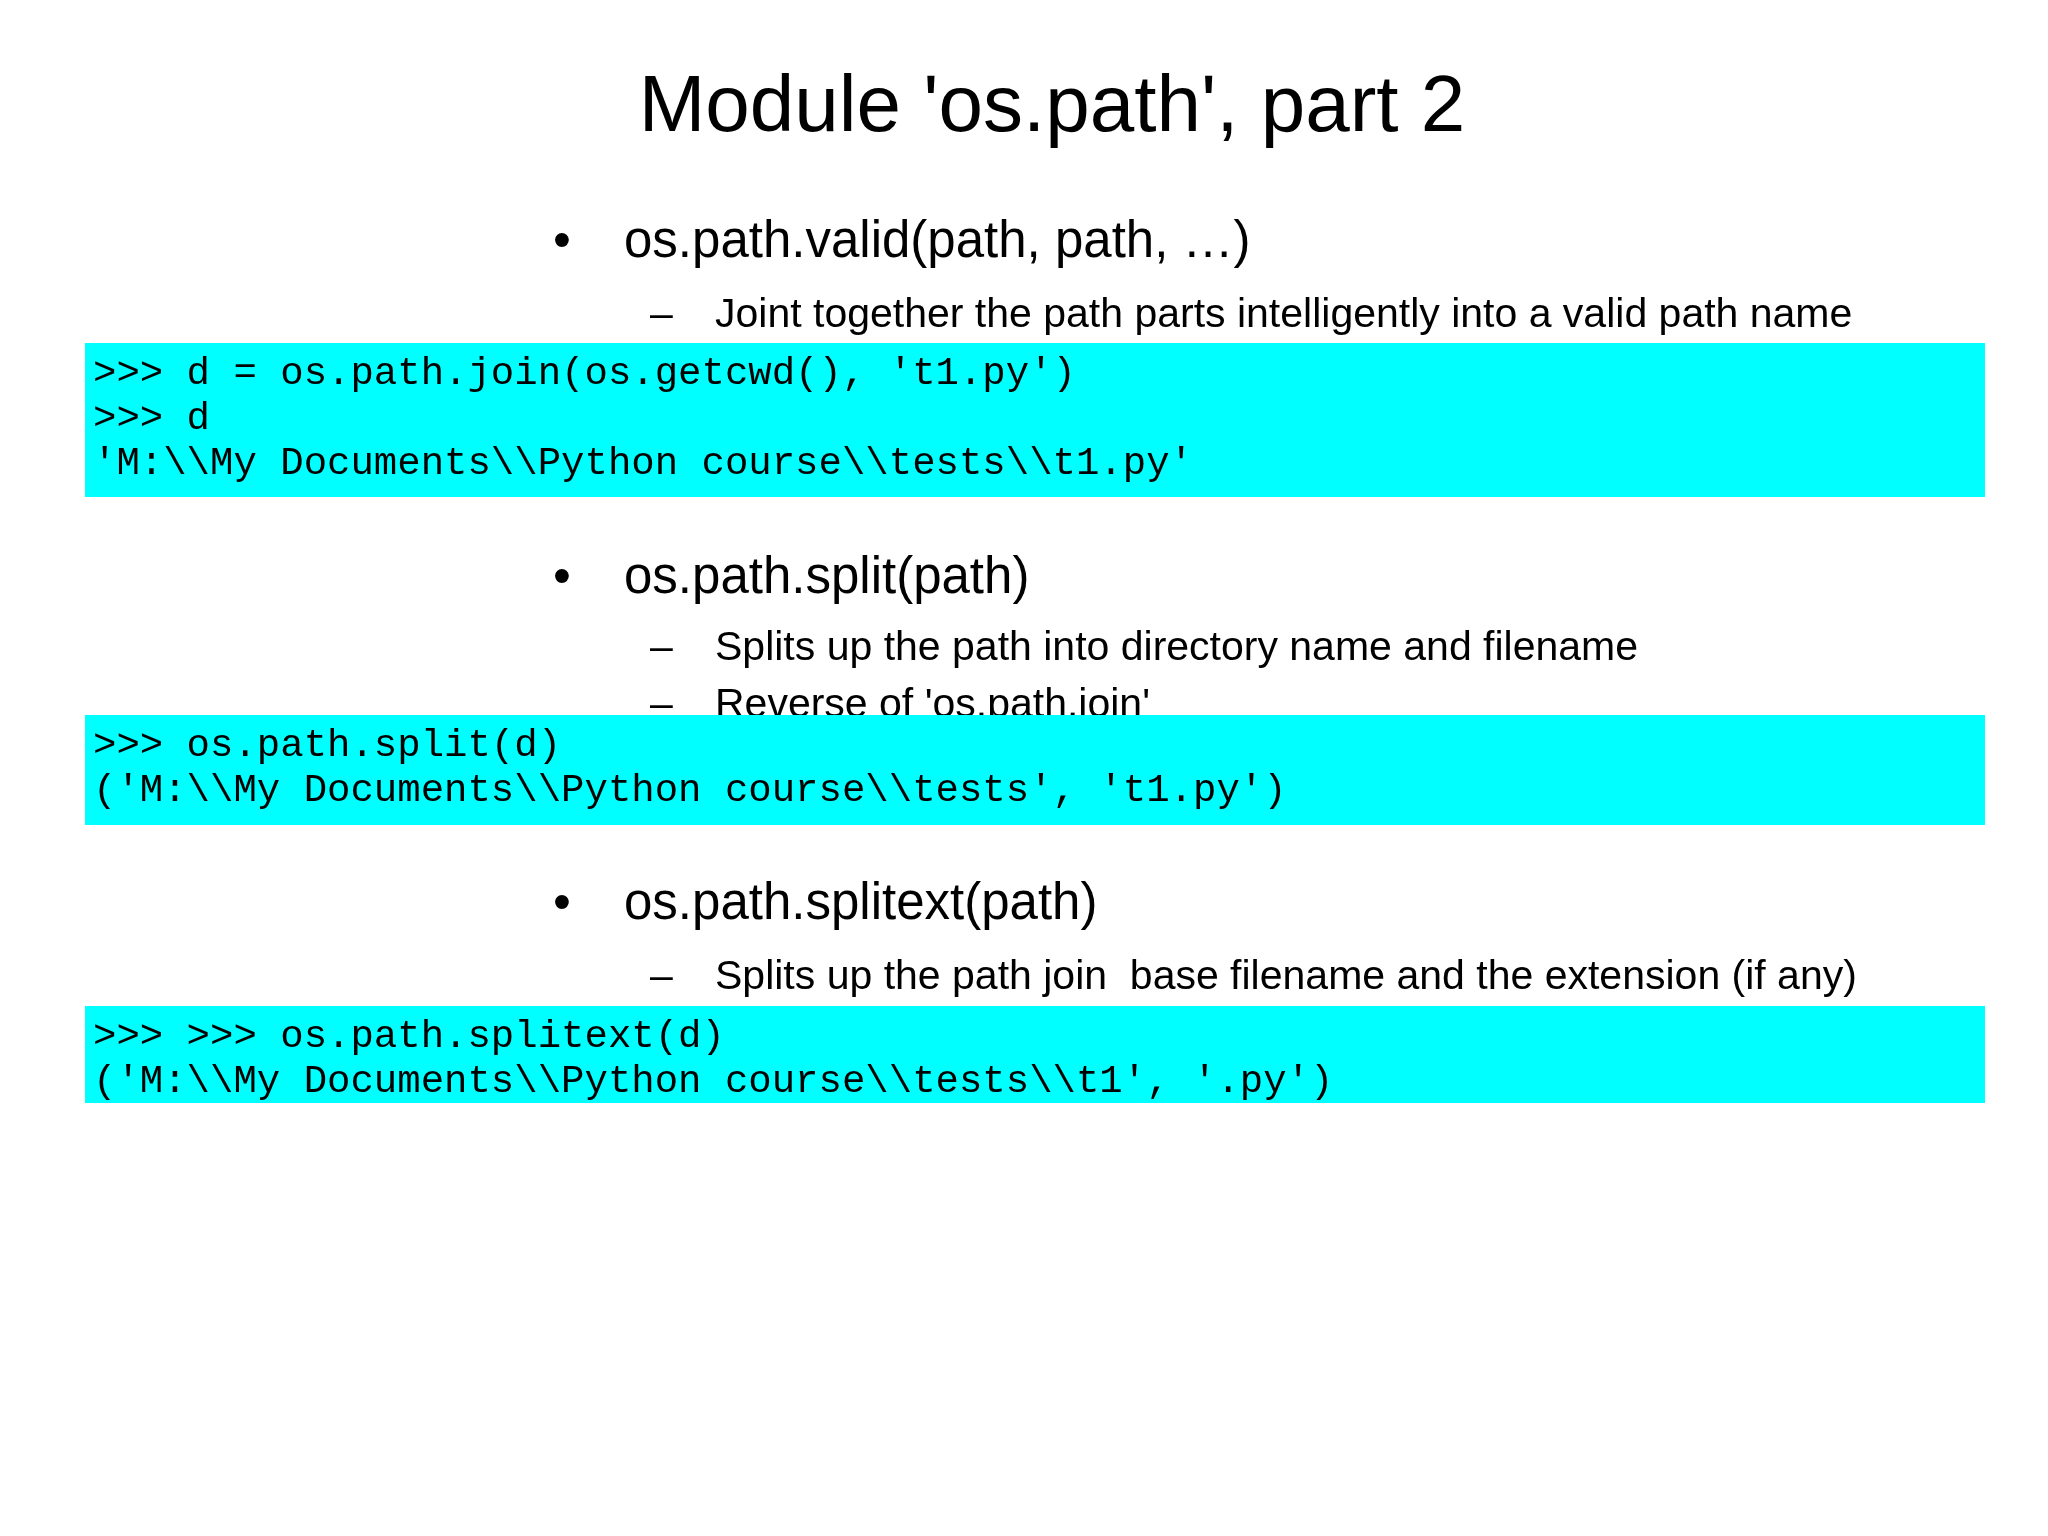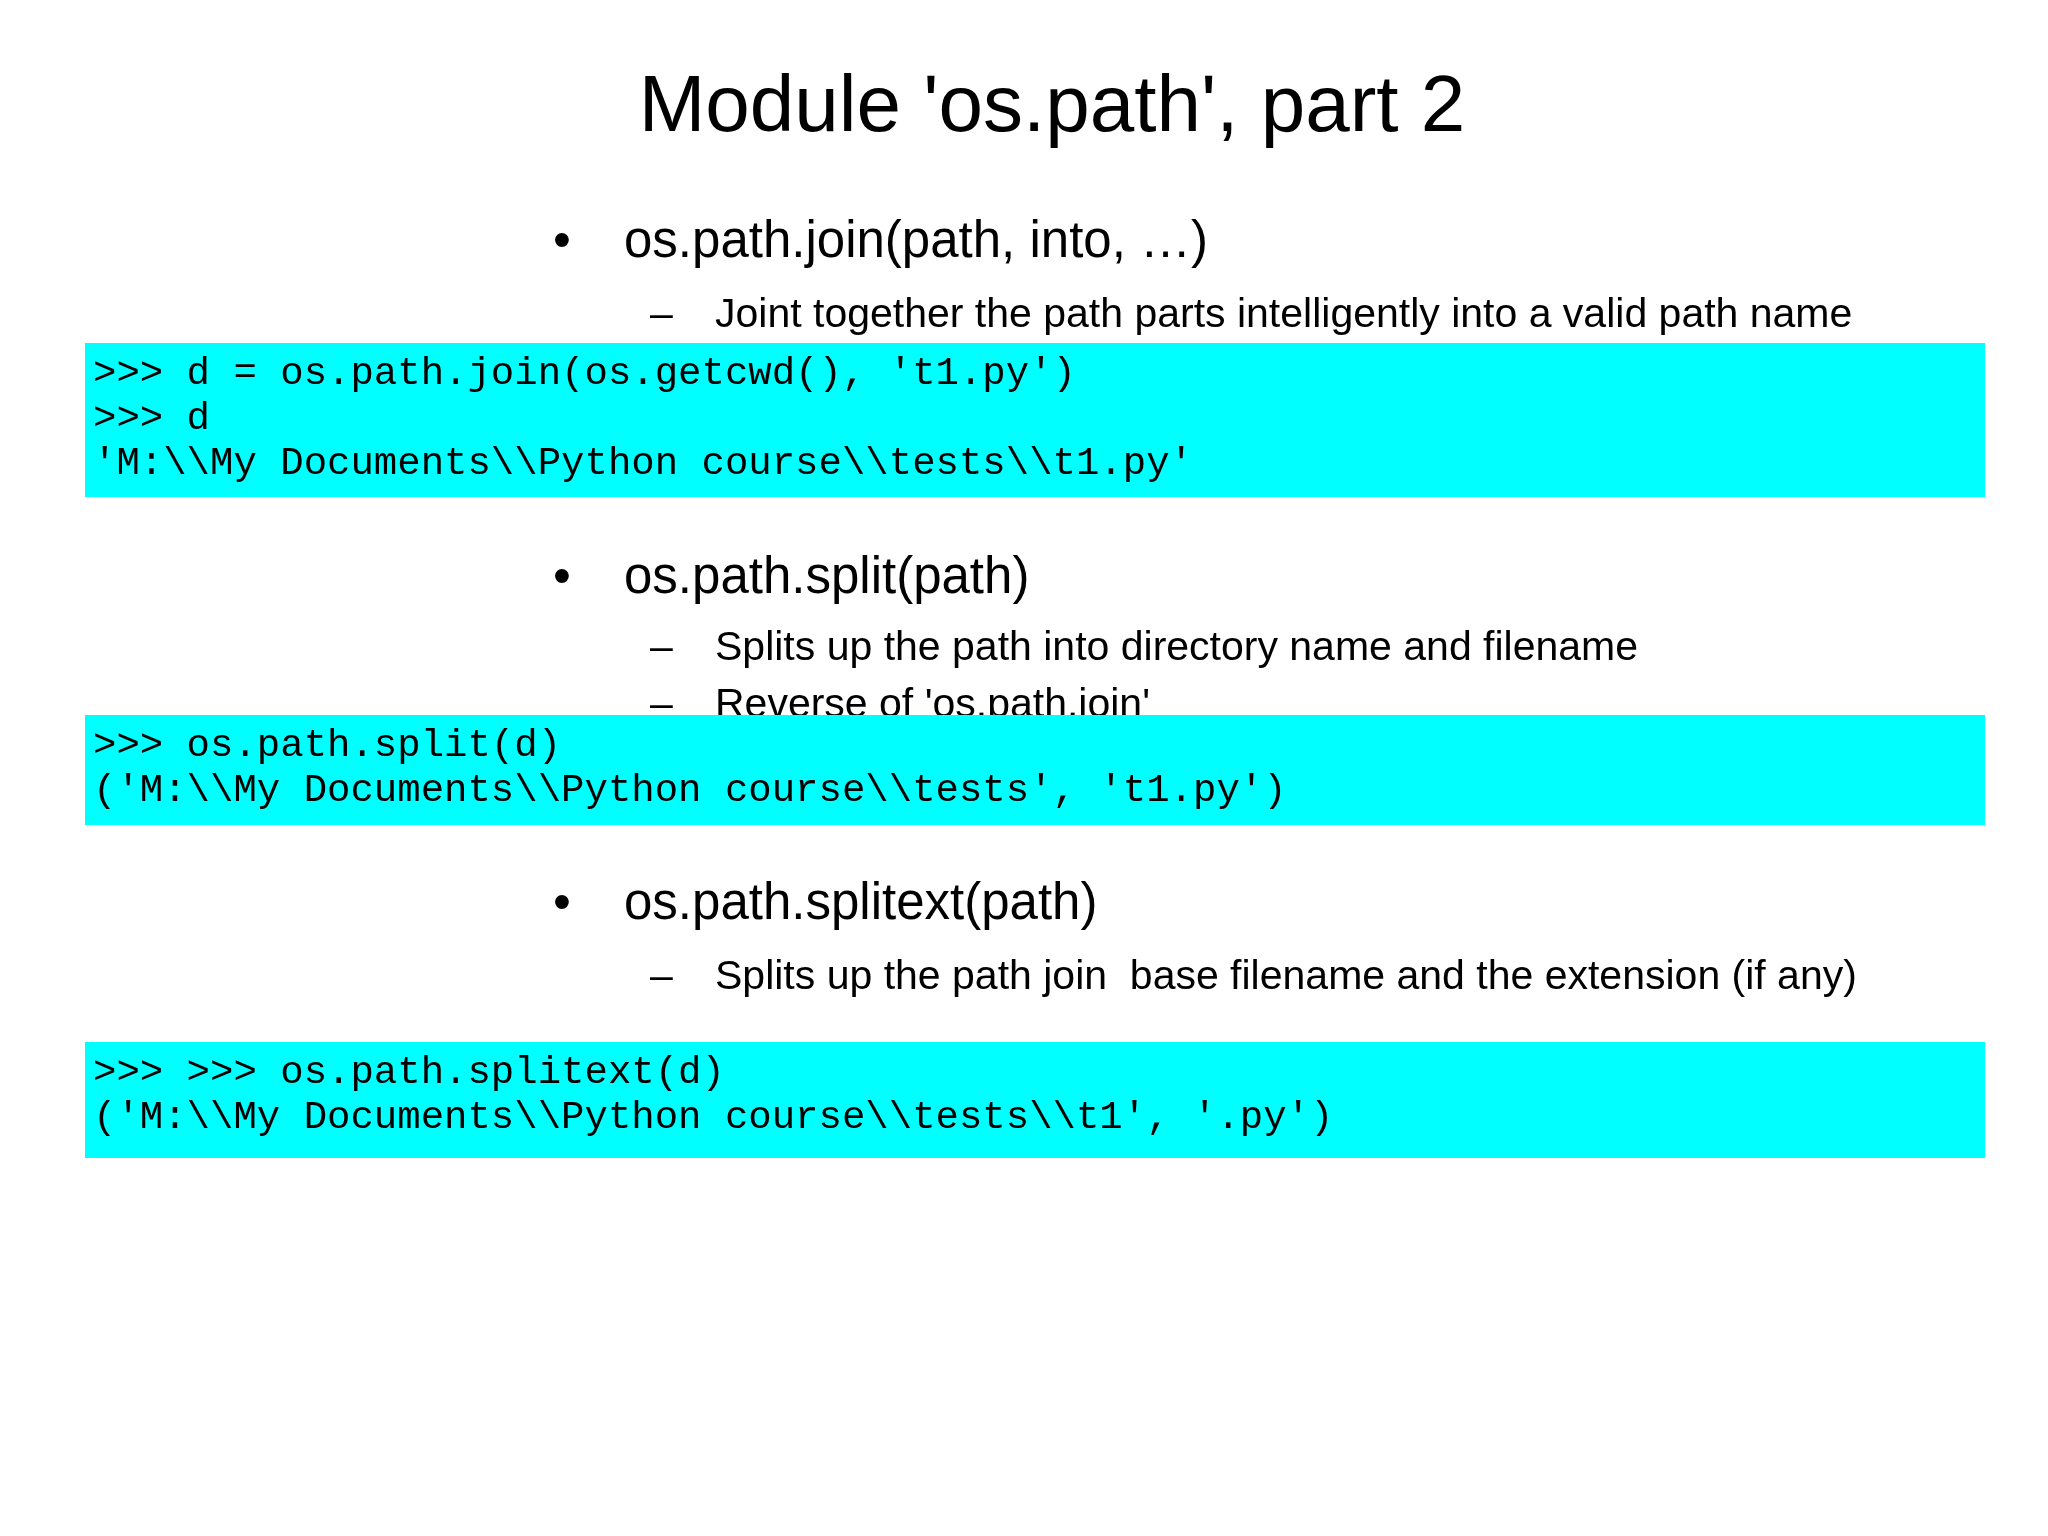--- a/index.html
+++ b/index.html
@@ -74,21 +74,21 @@
 </style>
 </head>
 <body>
 
 <div class="slide">
 
   <h1 class="title">Module 'os.path', part 2</h1>
 
   <div class="bullet-row" style="top:209px">
     <span class="dot">•</span>
-    <span>os.path.join(path, into, …)</span>
+    <span>os.path.valid(path, path, …)</span>
   </div>
   <div class="sub-row" style="top:289px">
     <span class="dash">–</span>
     <span>Joint together the path parts intelligently into a valid path name</span>
   </div>
   <div class="code-block" style="top:343px;height:154px">
     <div class="code-line">&gt;&gt;&gt; d = os.path.join(os.getcwd(), 't1.py')</div>
     <div class="code-line">&gt;&gt;&gt; d</div>
     <div class="code-line">'M:\\My Documents\\Python course\\tests\\t1.py'</div>
   </div>
@@ -111,18 +111,18 @@
   </div>
 
   <div class="bullet-row" style="top:871px">
     <span class="dot">•</span>
     <span>os.path.splitext(path)</span>
   </div>
   <div class="sub-row" style="top:951px">
     <span class="dash">–</span>
     <span>Splits up the path join  base filename and the extension (if any)</span>
   </div>
-  <div class="code-block" style="top:1042px;height:116px">
+  <div class="code-block" style="top:1006px;height:97px">
     <div class="code-line">&gt;&gt;&gt; &gt;&gt;&gt; os.path.splitext(d)</div>
     <div class="code-line">('M:\\My Documents\\Python course\\tests\\t1', '.py')</div>
   </div>
 
 </div>
 
 </body></html>

